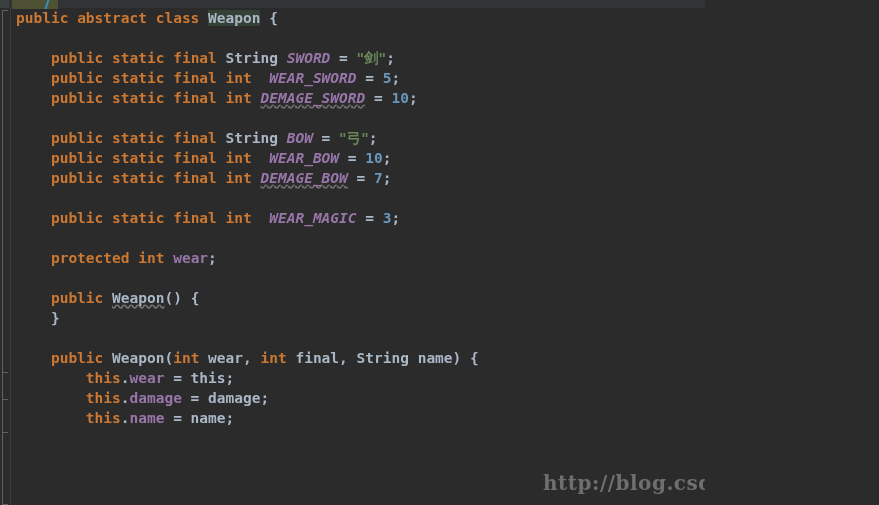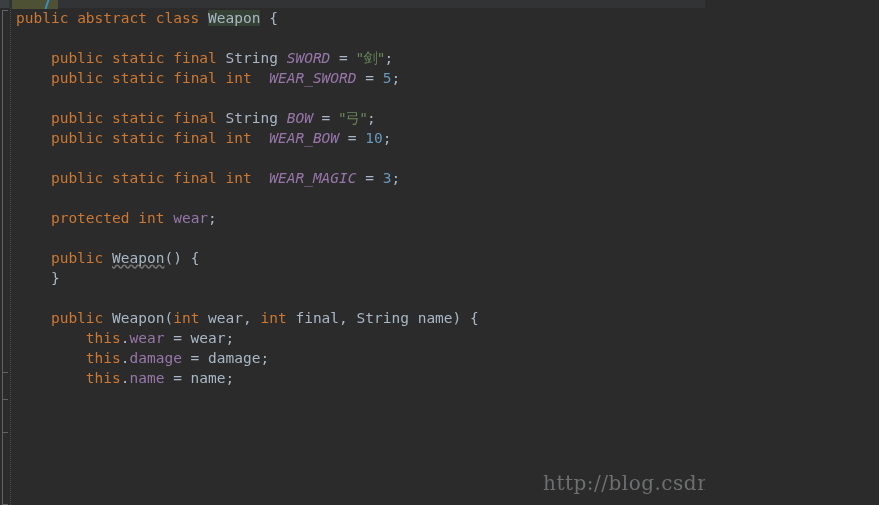--- a/index.html
+++ b/index.html
@@ -13,20 +13,21 @@
     overflow: hidden;
     font-family: "DejaVu Sans Mono", "Liberation Mono", monospace;
   }
 
   #editor {
     position: relative;
     width: 705px;
     height: 505px;
     background: #2b2b2b;
     overflow: hidden;
+    font-weight: bold;
   }
 
   
   .top-strip {
     position: absolute;
     top: 0; left: 0;
     width: 879px;
     height: 8px;
     background: #313335;
   }
@@ -156,33 +157,35 @@
     <div class="fold-bracket" style="top:2px; height:495px;"></div>
     <div class="fold-bracket" style="top:364px; height:28px;"></div>
     <div class="fold-bracket" style="top:424px; height:73px;"></div>
   </div>
 
   <div class="code-area">
       <div class="code-line"><span class="kw">public</span><span class="punc"> </span><span class="kw">abstract</span><span class="punc"> </span><span class="kw">class</span><span class="punc"> </span><span class="hl">Weapon</span><span class="brace"> {</span></div>
       <div class="code-line">&nbsp;</div>
       <div class="code-line"><span class="kw">    public</span><span class="punc"> </span><span class="kw">static</span><span class="punc"> </span><span class="kw">final</span><span class="punc"> </span><span class="type">String</span><span class="punc"> </span><span class="const">SWORD</span><span class="punc"> = </span><span class="str cjk">"剑"</span><span class="punc">;</span></div>
       <div class="code-line"><span class="kw">    public</span><span class="punc"> </span><span class="kw">static</span><span class="punc"> </span><span class="kw">final</span><span class="punc"> </span><span class="kw">int</span><span class="punc">  </span><span class="const">WEAR_SWORD</span><span class="punc"> = </span><span class="num">5</span><span class="punc">;</span></div>
+      <div class="code-line"><span class="kw">    public</span><span class="punc"> </span><span class="kw">static</span><span class="punc"> </span><span class="kw">final</span><span class="punc"> </span><span class="kw">int</span><span class="punc"> </span><span class="constwarn">DEMAGE_SWORD</span><span class="punc"> = </span><span class="num">10</span><span class="punc">;</span></div>
       <div class="code-line">&nbsp;</div>
       <div class="code-line"><span class="kw">    public</span><span class="punc"> </span><span class="kw">static</span><span class="punc"> </span><span class="kw">final</span><span class="punc"> </span><span class="type">String</span><span class="punc"> </span><span class="const">BOW</span><span class="punc"> = </span><span class="str cjk">"弓"</span><span class="punc">;</span></div>
       <div class="code-line"><span class="kw">    public</span><span class="punc"> </span><span class="kw">static</span><span class="punc"> </span><span class="kw">final</span><span class="punc"> </span><span class="kw">int</span><span class="punc">  </span><span class="const">WEAR_BOW</span><span class="punc"> = </span><span class="num">10</span><span class="punc">;</span></div>
+      <div class="code-line"><span class="kw">    public</span><span class="punc"> </span><span class="kw">static</span><span class="punc"> </span><span class="kw">final</span><span class="punc"> </span><span class="kw">int</span><span class="punc"> </span><span class="constwarn">DEMAGE_BOW</span><span class="punc"> = </span><span class="num">7</span><span class="punc">;</span></div>
       <div class="code-line">&nbsp;</div>
       <div class="code-line"><span class="kw">    public</span><span class="punc"> </span><span class="kw">static</span><span class="punc"> </span><span class="kw">final</span><span class="punc"> </span><span class="kw">int</span><span class="punc">  </span><span class="const">WEAR_MAGIC</span><span class="punc"> = </span><span class="num">3</span><span class="punc">;</span></div>
       <div class="code-line">&nbsp;</div>
       <div class="code-line"><span class="kw">    protected</span><span class="punc"> </span><span class="kw">int</span><span class="punc"> </span><span class="field">wear</span><span class="punc">;</span></div>
       <div class="code-line">&nbsp;</div>
       <div class="code-line"><span class="kw">    public</span><span class="punc"> </span><span class="methodwarn">Weapon</span><span class="brace">() {</span></div>
       <div class="code-line"><span class="brace">    }</span></div>
       <div class="code-line">&nbsp;</div>
       <div class="code-line"><span class="kw">    public</span><span class="punc"> </span><span class="ident">Weapon</span><span class="punc">(</span><span class="kw">int</span><span class="punc"> wear, </span><span class="kw">int</span><span class="punc"> final, </span><span class="type">String</span><span class="punc"> name) {</span></div>
-      <div class="code-line"><span class="kwthis">        this</span><span class="punc">.</span><span class="field">wear</span><span class="punc"> = wear;</span></div>
+      <div class="code-line"><span class="kwthis">        this</span><span class="punc">.</span><span class="field">wear</span><span class="punc"> = this;</span></div>
       <div class="code-line"><span class="kwthis">        this</span><span class="punc">.</span><span class="field">damage</span><span class="punc"> = damage;</span></div>
       <div class="code-line"><span class="kwthis">        this</span><span class="punc">.</span><span class="field">name</span><span class="punc"> = name;</span></div>
     </div>
 
   <div class="watermark">http://blog.csdn.net/Haley</div>
   <div class="watermark-logo">
     <span class="cjkw">@博客园</span>
   </div>
 
 </div>

